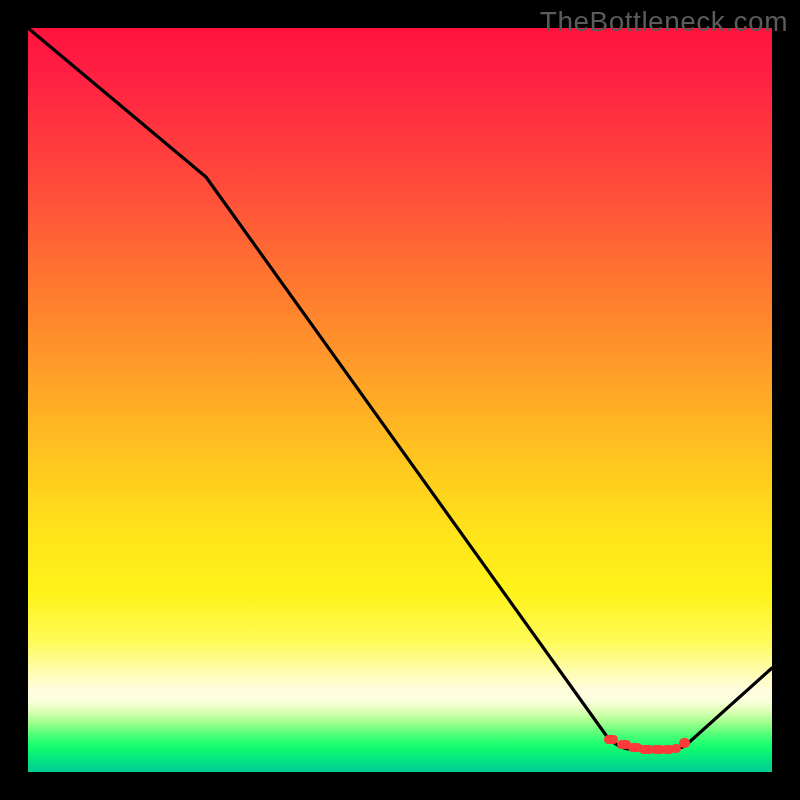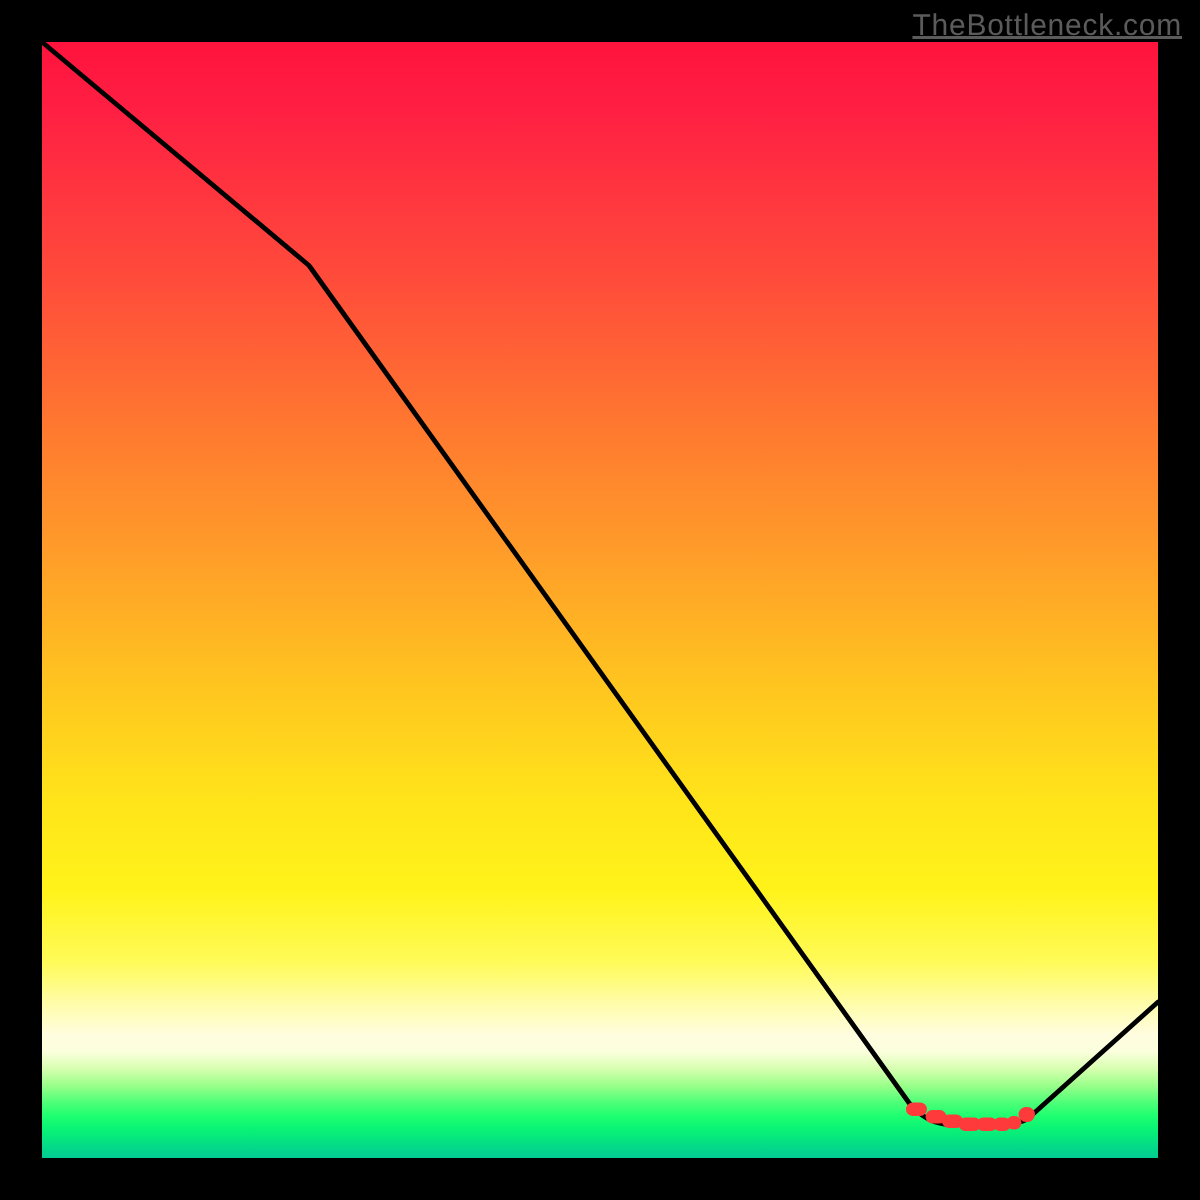--- a/index.html
+++ b/index.html
@@ -9,25 +9,24 @@
     height: 800px;
     background: #000;
     font-family: Arial, Helvetica, sans-serif;
     overflow: hidden;
   }
   .watermark {
     position: absolute;
     top: 6px;
     right: 12px;
     color: #5b5b5b;
-    font-size: 20px;
+    font-size: 28px;
     letter-spacing: 0.5px;
     z-index: 10;
     user-select: none;
-    text-decoration: underline;
   }
   .plot-area {
     position: absolute;
     left: 28px;
     top: 28px;
     width: 744px;
     height: 744px;
   }
   .gradient-bg {
     position: absolute;

